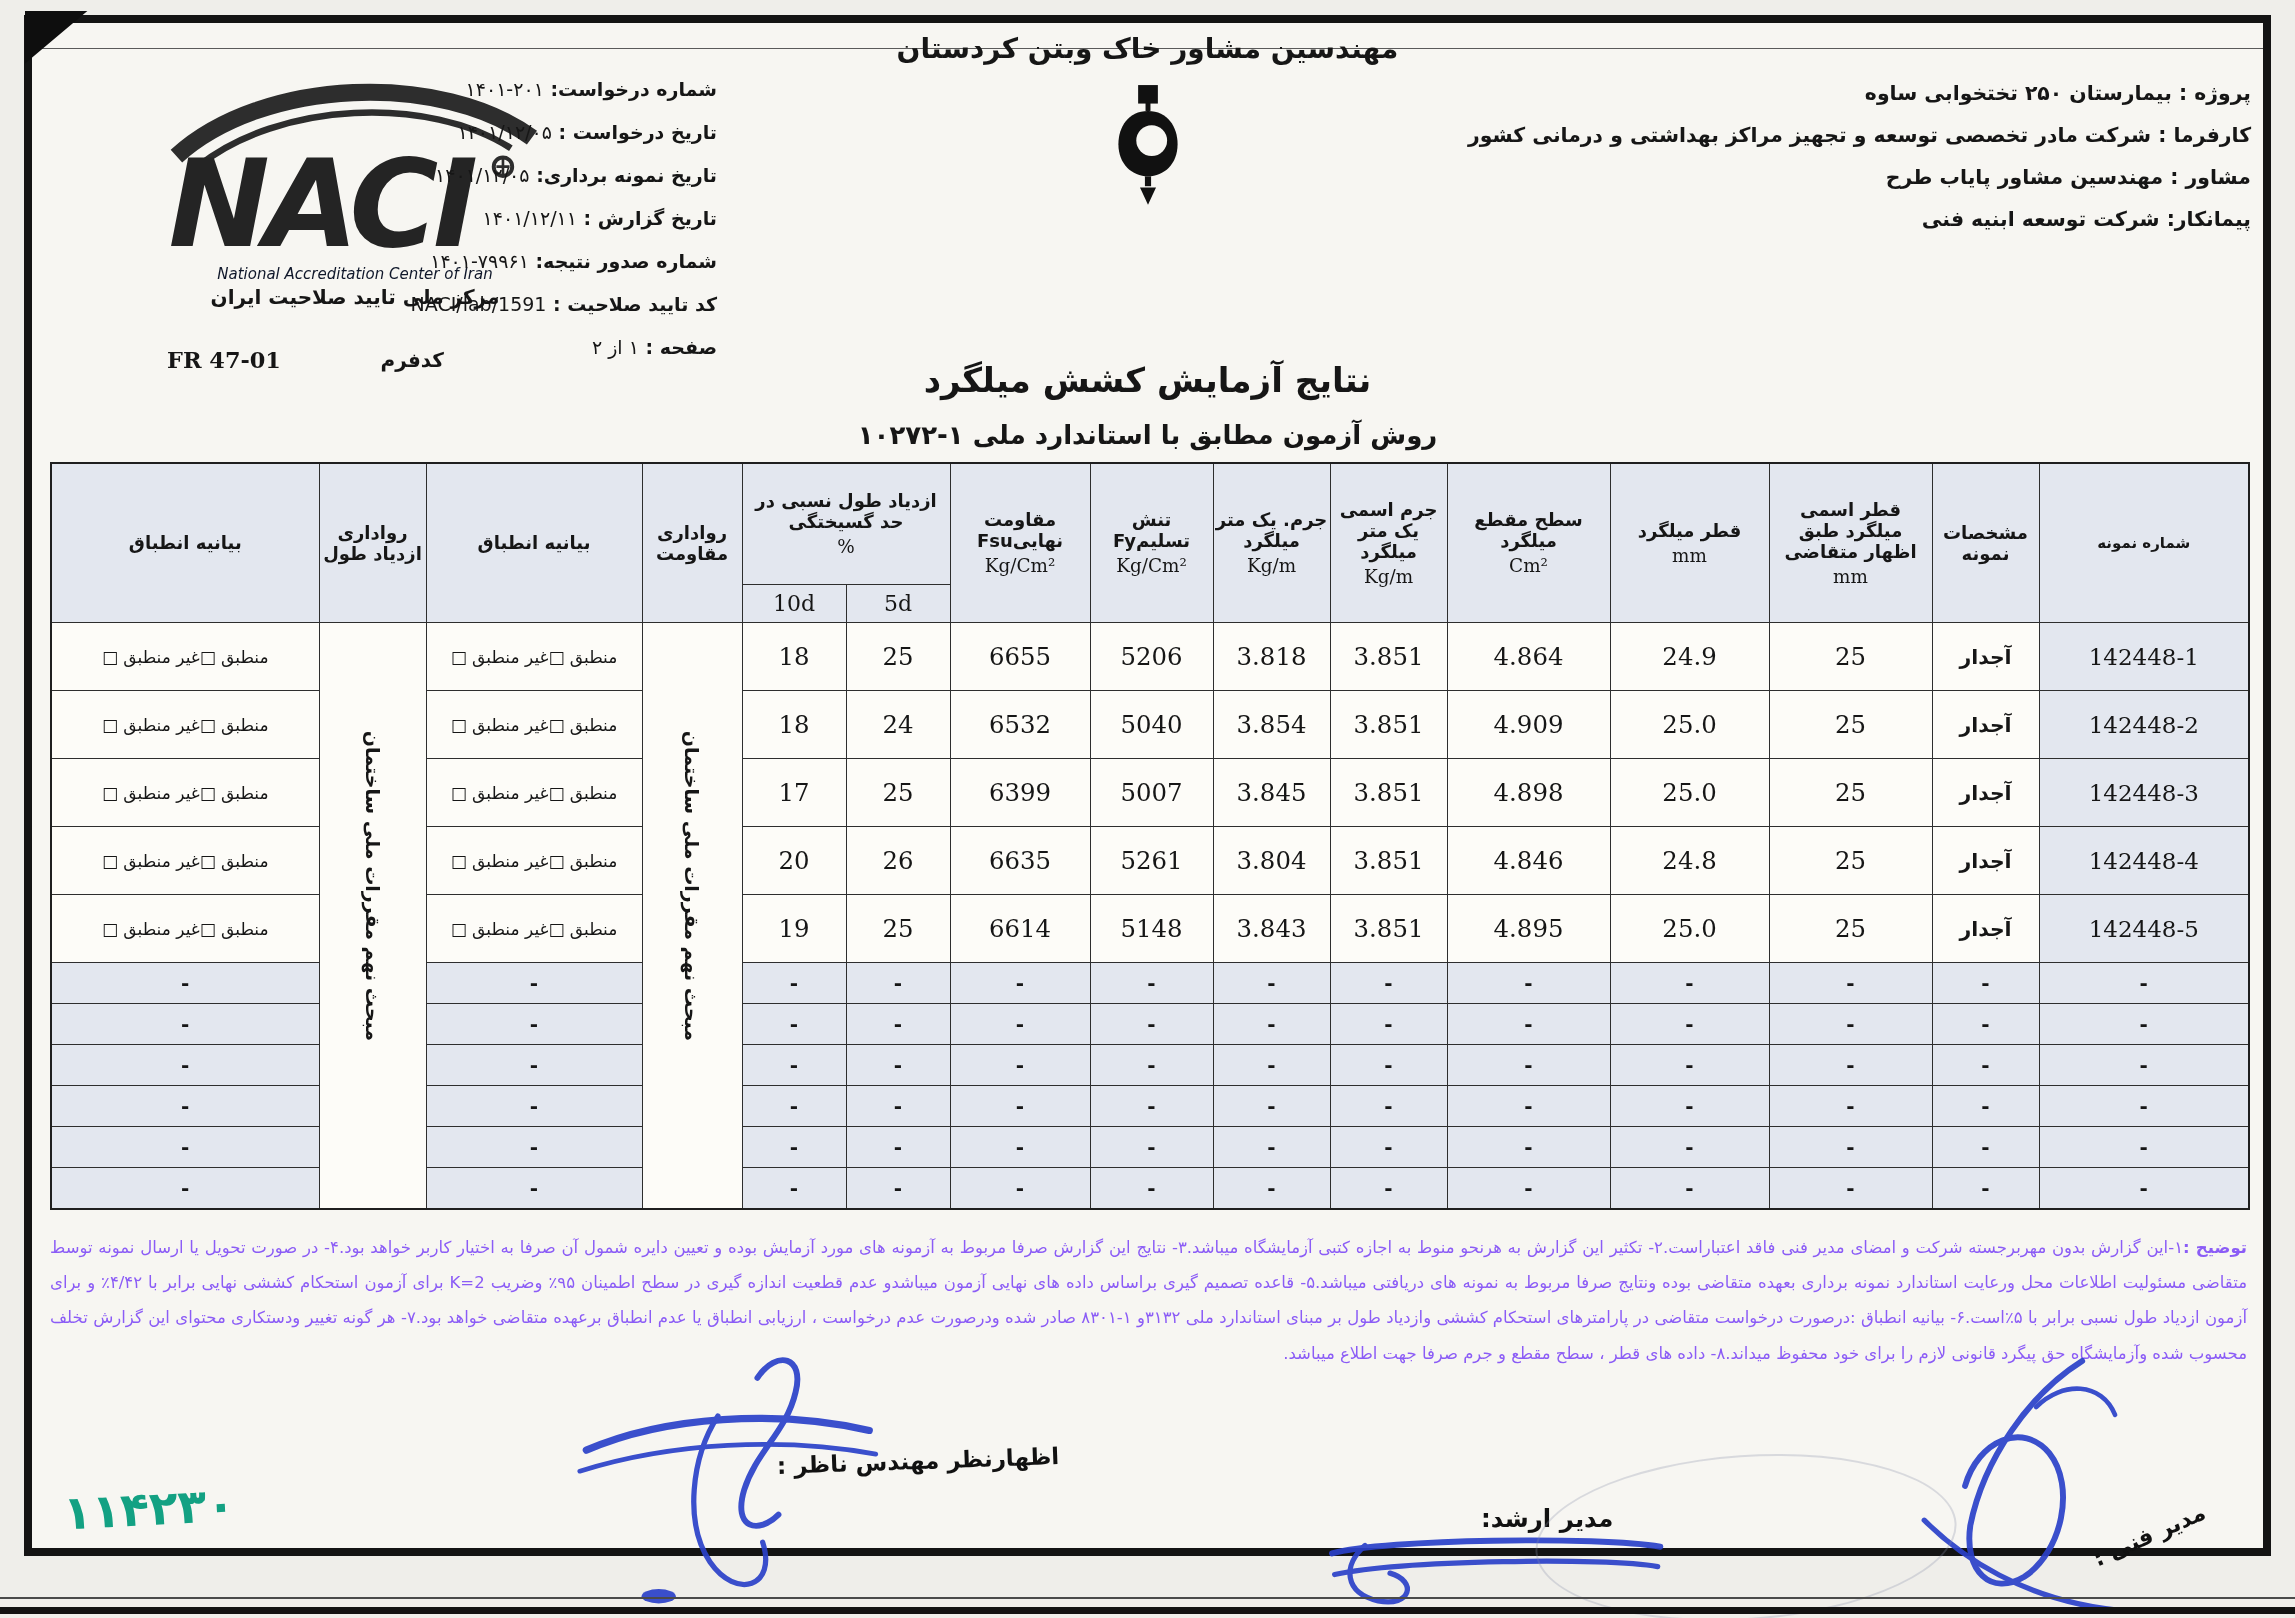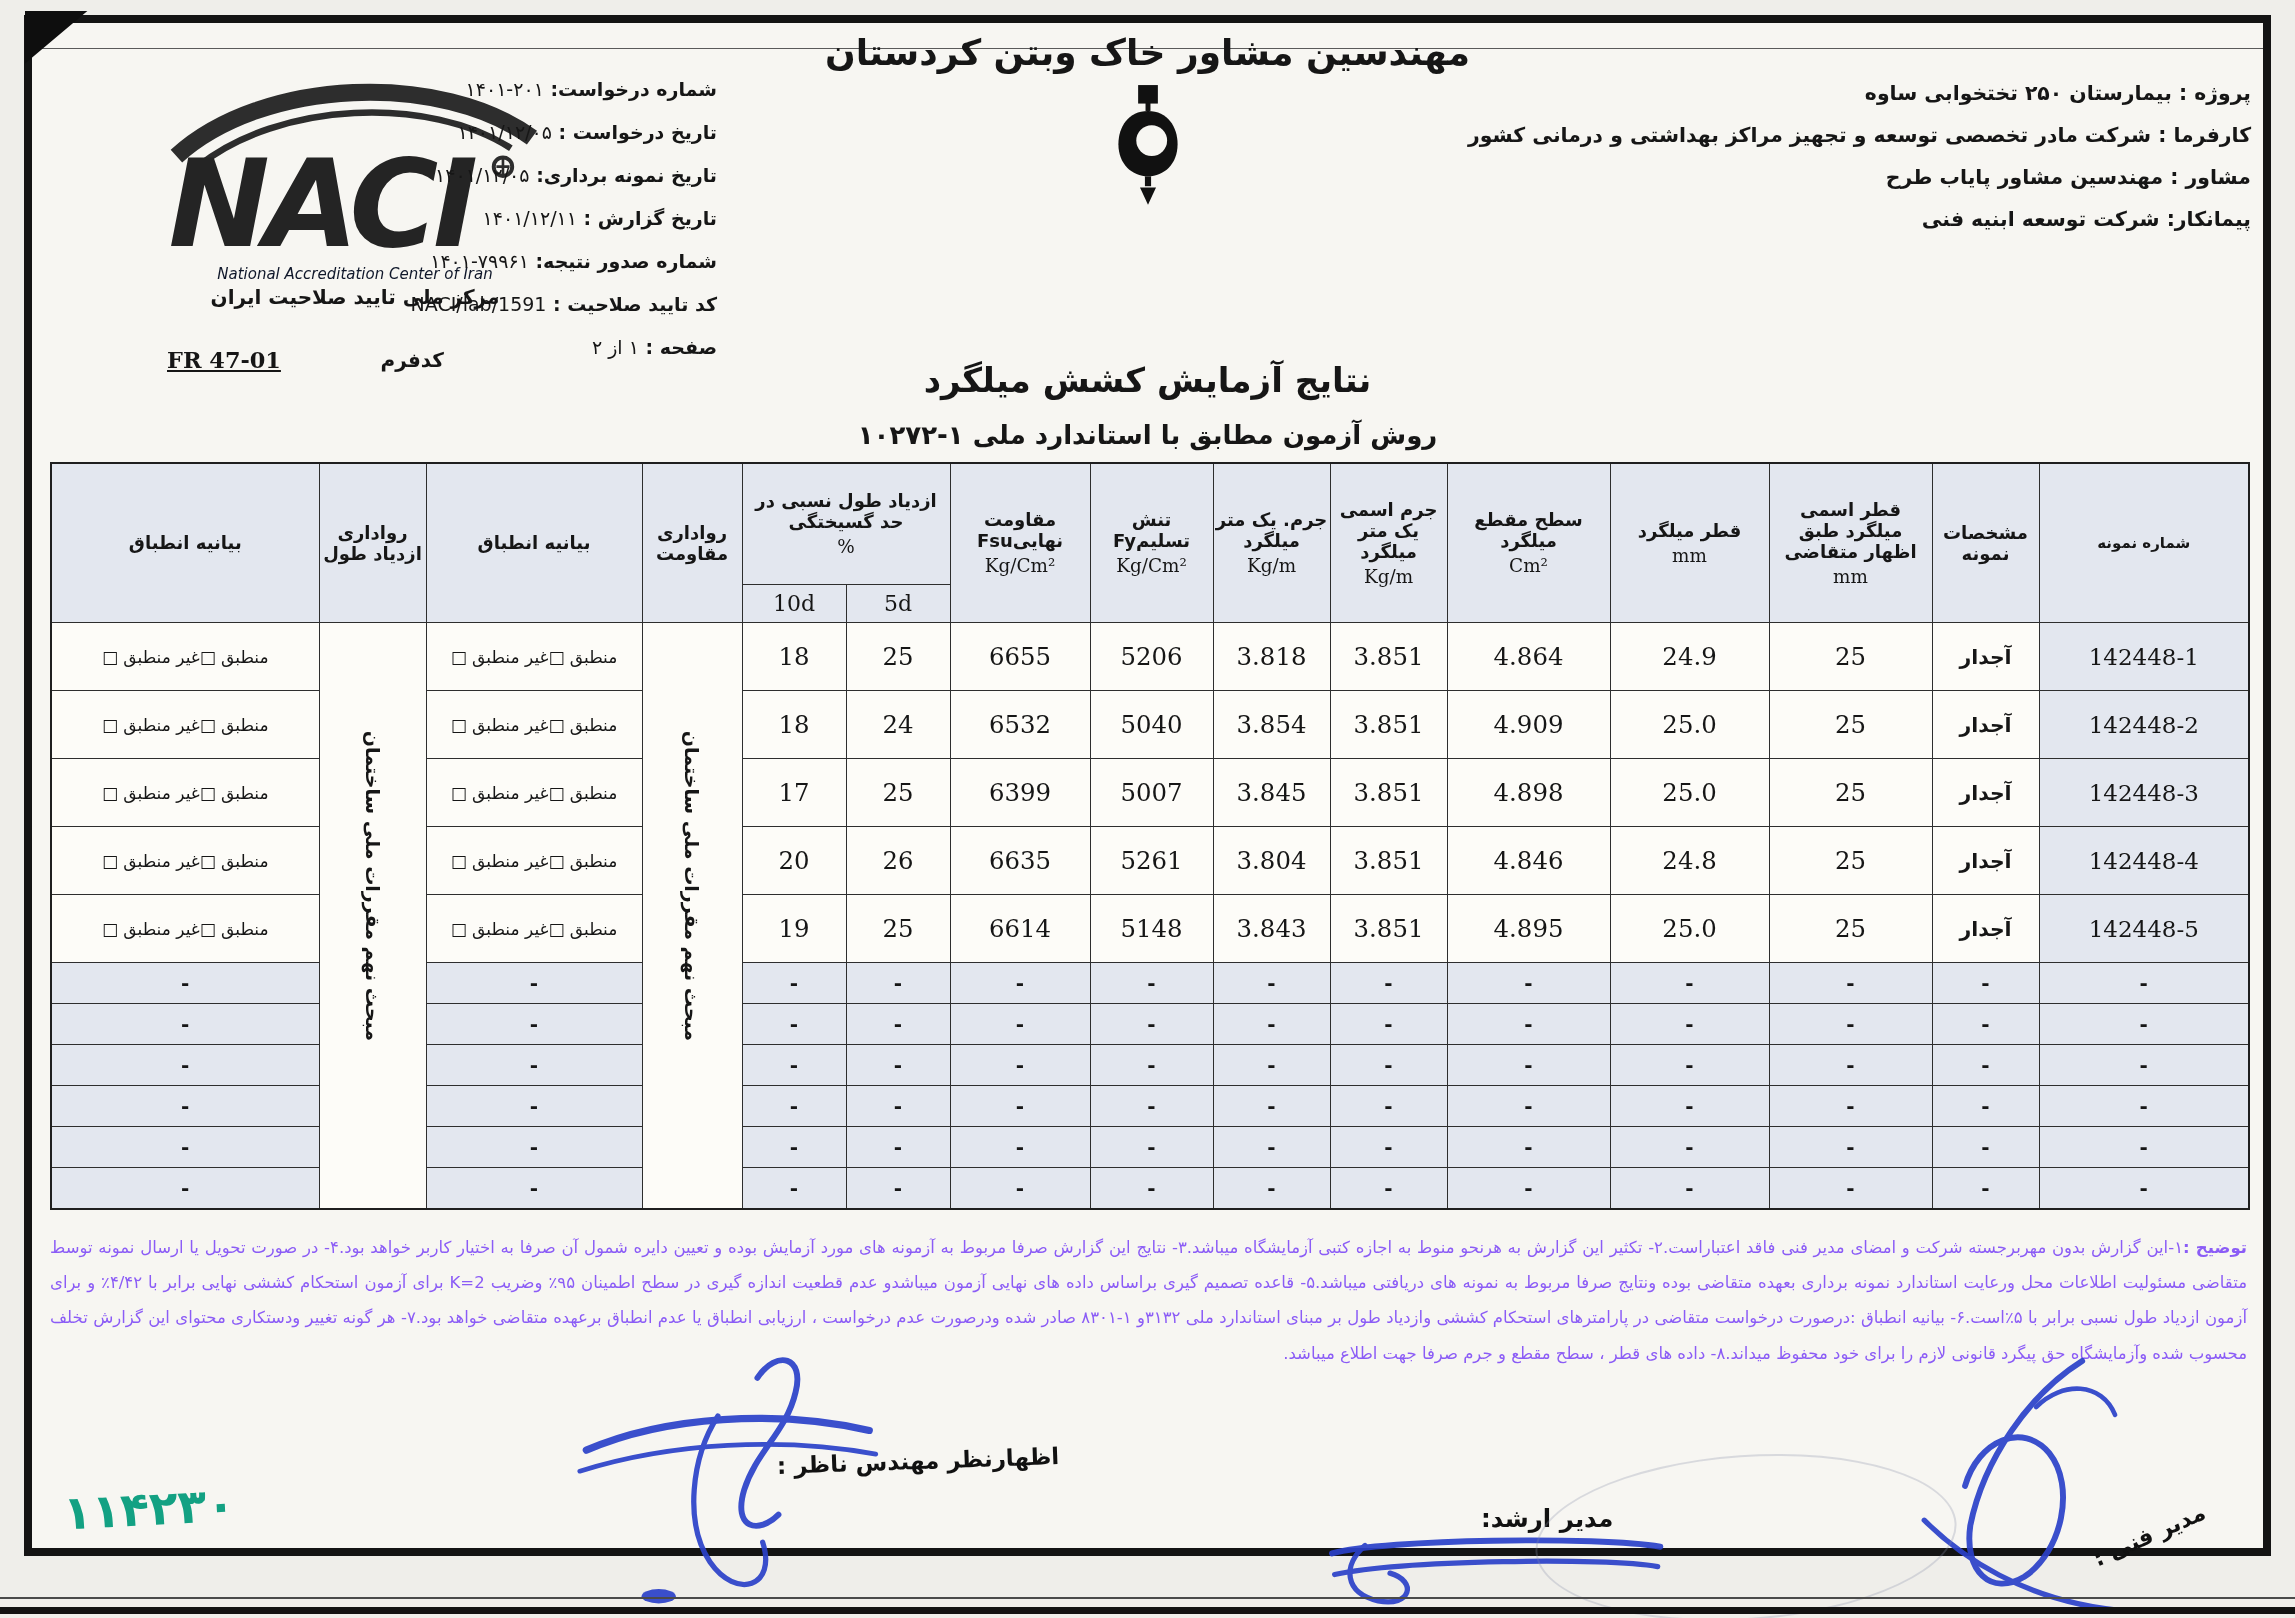--- a/index.html
+++ b/index.html
@@ -10,41 +10,41 @@
   .frame { position:absolute; left:24px; top:14.5px; right:24px; bottom:63px;
            border:8px solid #141414; background:#f7f6f2; }
   .topline { position:absolute; left:0; right:0; top:25px; border-top:1.3px solid #5a5a5a; }
   .corner-wedge { position:absolute; left:25px; top:10.5px; width:63px; height:53px; background:#0e0e0e;
                   clip-path:polygon(0 0,100% 0,0 100%); }
   .bottomline-thin { position:absolute; left:0; right:0; bottom:20px; height:2px; background:#4a4a4a; }
   .bottomline-thick { position:absolute; left:0; right:0; bottom:5.3px; height:7.2px; background:#121212; }
 
   
   .company-title { position:absolute; left:50%; top:9.2px; transform:translateX(-50%);
-                   font-size:36px; font-weight:bold; white-space:nowrap; direction:rtl; }
+                   font-size:28px; font-weight:bold; white-space:nowrap; direction:rtl; }
   .emblem { position:absolute; left:50%; top:58px; transform:translateX(-50%); }
   .report-title { position:absolute; left:50%; top:337px; transform:translateX(-50%);
                   font-size:34px; font-weight:bold; white-space:nowrap; direction:rtl; }
   .report-subtitle { position:absolute; left:50%; top:397px; transform:translateX(-50%);
                      font-size:26px; font-weight:bold; white-space:nowrap; direction:rtl; }
 
   .project-block { position:absolute; right:12px; top:58px; width:784px; direction:rtl; }
   .project-line { font-size:20.4px; font-weight:bold; margin-bottom:18px; white-space:nowrap;text-align:right; }
 
   .naci-block { position:absolute; left:112px; top:46px; width:422px; text-align:center; }
   .naci-en { font-size:15px; font-weight:normal; font-style:italic; color:#0f172a; margin-top:-4px; }
   .naci-fa { font-size:20px; font-weight:bold; direction:rtl; margin-top:2.6px; }
 
   .meta-block { position:absolute; left:356px; top:55px; width:329px; direction:rtl; text-align:right; }
   .meta-line { font-size:19px; font-weight:bold; margin-bottom:21px; white-space:nowrap; }
   .meta-line .v { font-weight:normal; }
   .form-code { position:absolute; left:135px; top:324px; width:277px; direction:rtl;
                display:flex; justify-content:space-between; align-items:center;
                font-size:20px; font-weight:bold; }
-  .form-code .code { font-family:"DejaVu Serif","Liberation Serif",serif; direction:ltr; font-size:22.4px;text-decoration:underline; }
+  .form-code .code { font-family:"DejaVu Serif","Liberation Serif",serif; direction:ltr; font-size:22.4px; }
 
   
   table.results { position:absolute; left:18px; top:439px; width:2197px;
                   border-collapse:collapse; table-layout:fixed; direction:rtl;
                   border:2.6px solid #1f1f1f; background:#fbfaf6; }
   table.results th, table.results td { border:1.3px solid #2e2e2e; text-align:center; vertical-align:middle;
                   overflow:hidden; padding:1.3px; }
   thead th { background:#e3e7ef; font-size:18px; font-weight:bold; direction:rtl; }
   thead tr.main { height:122px; }
   thead tr.subrow { height:38px; }

